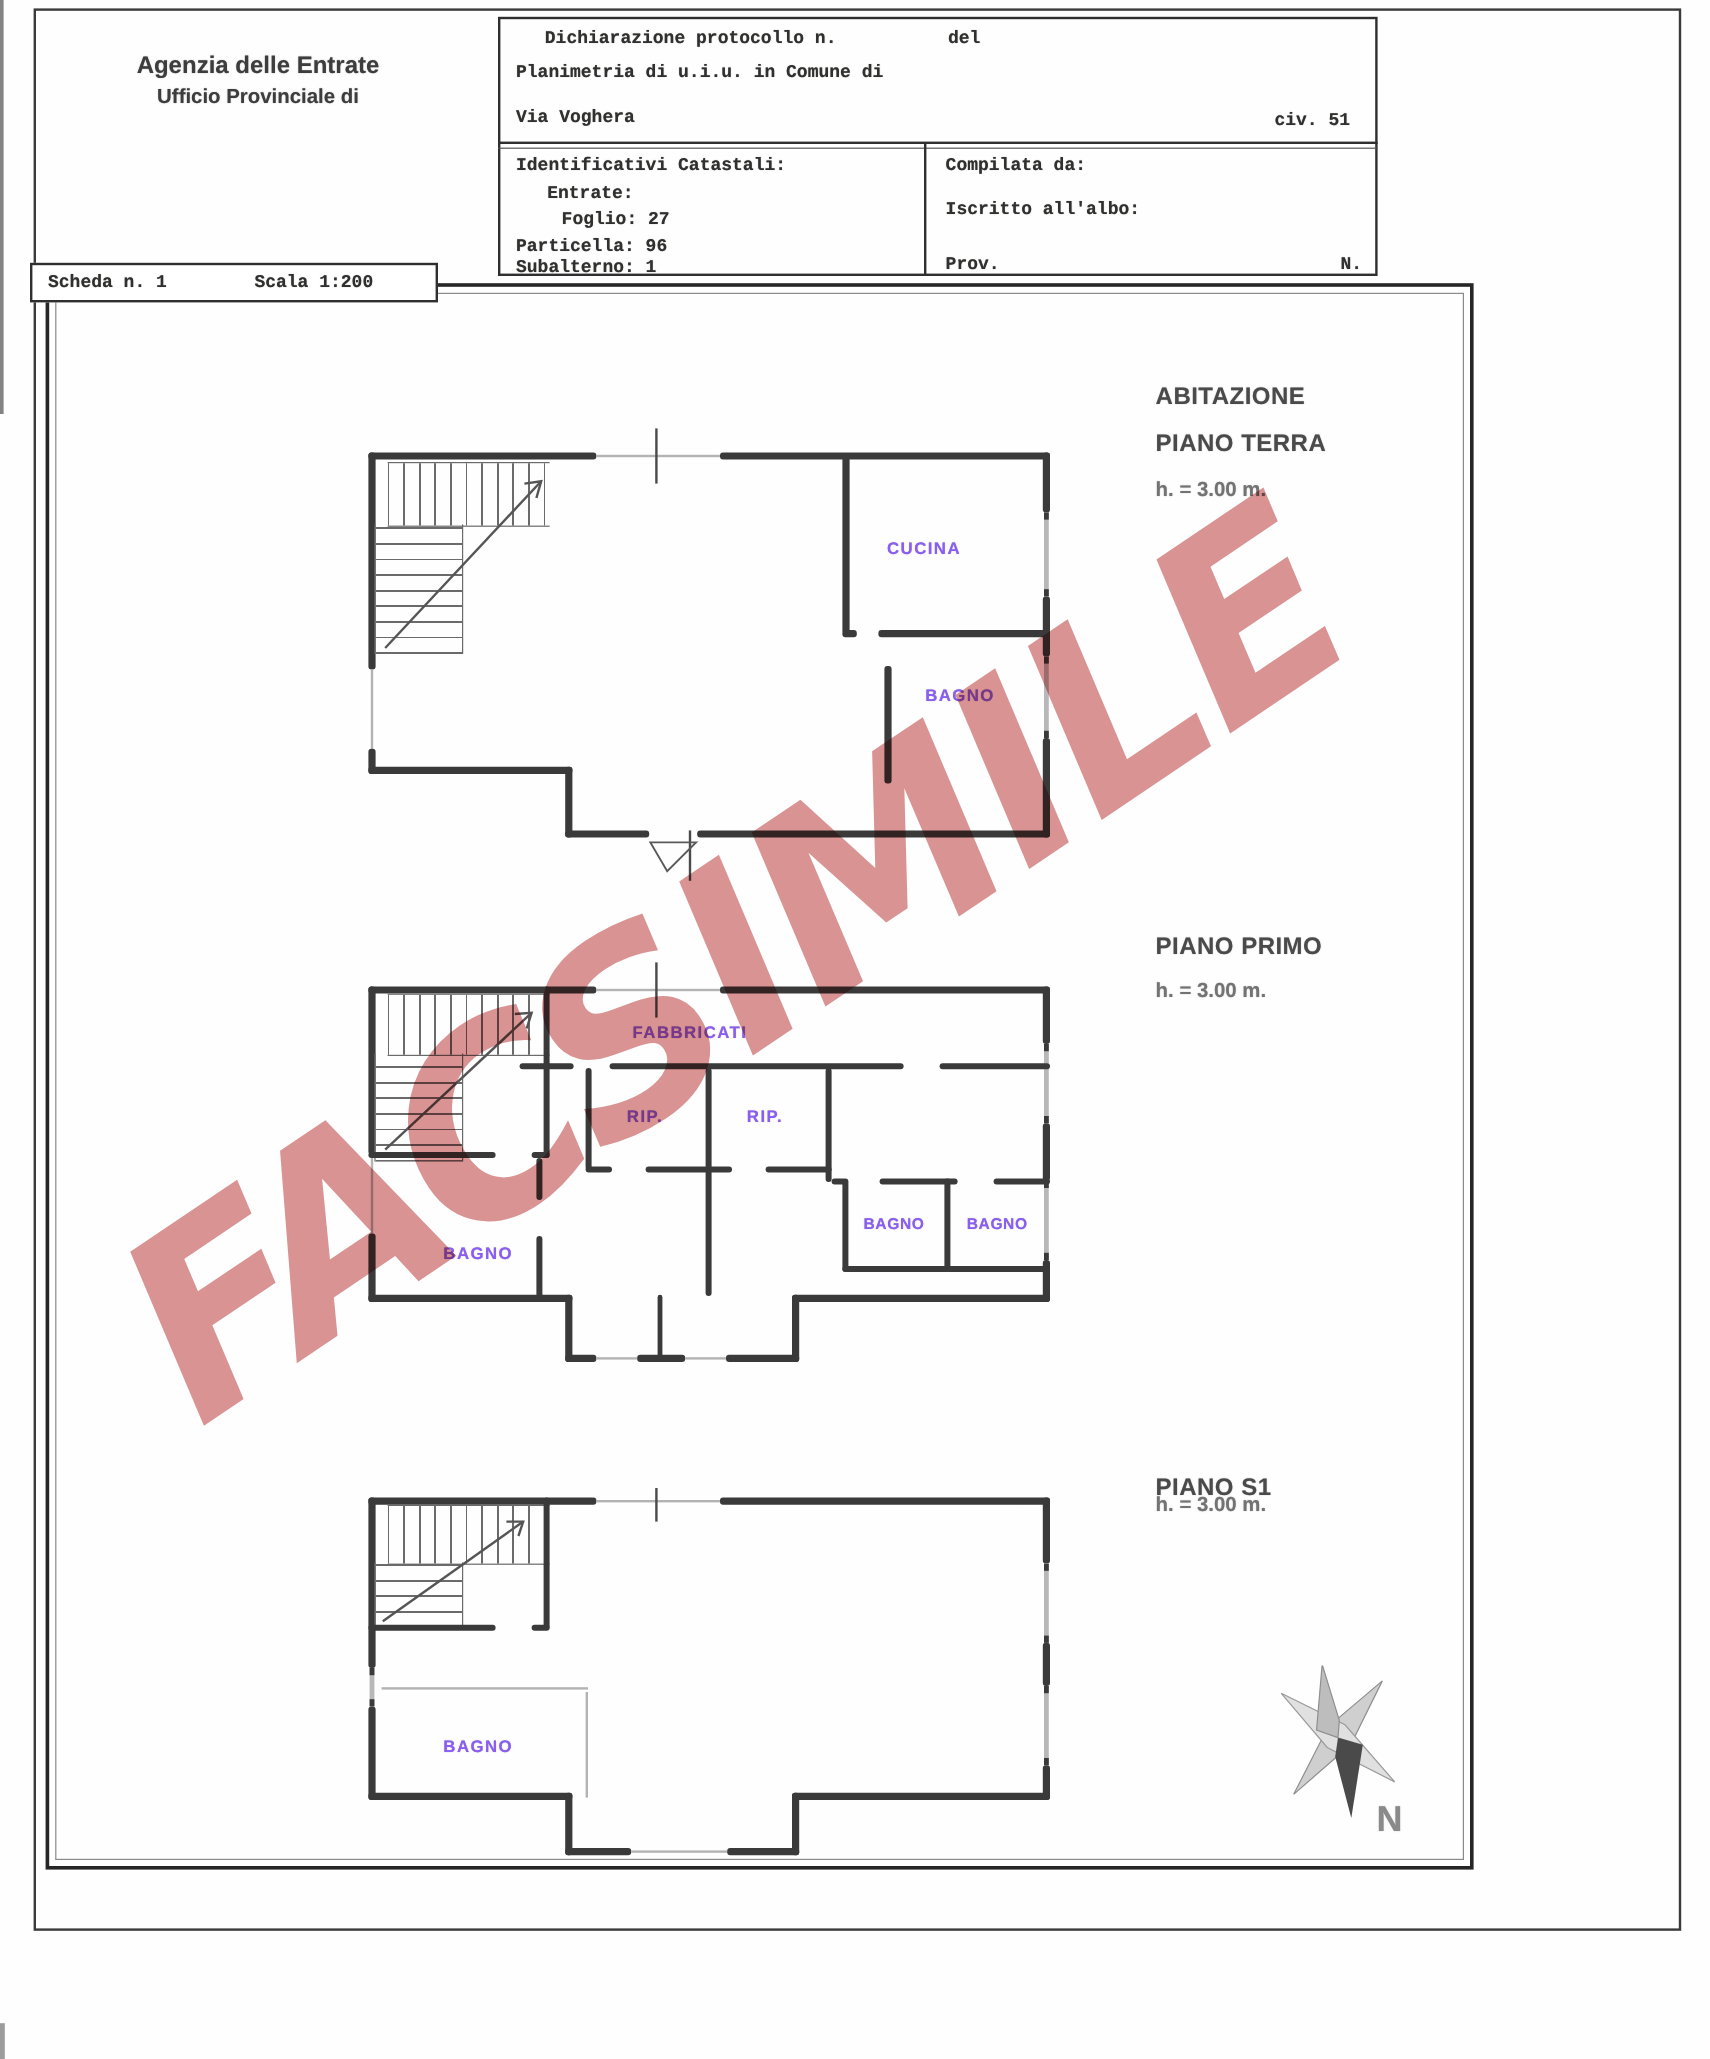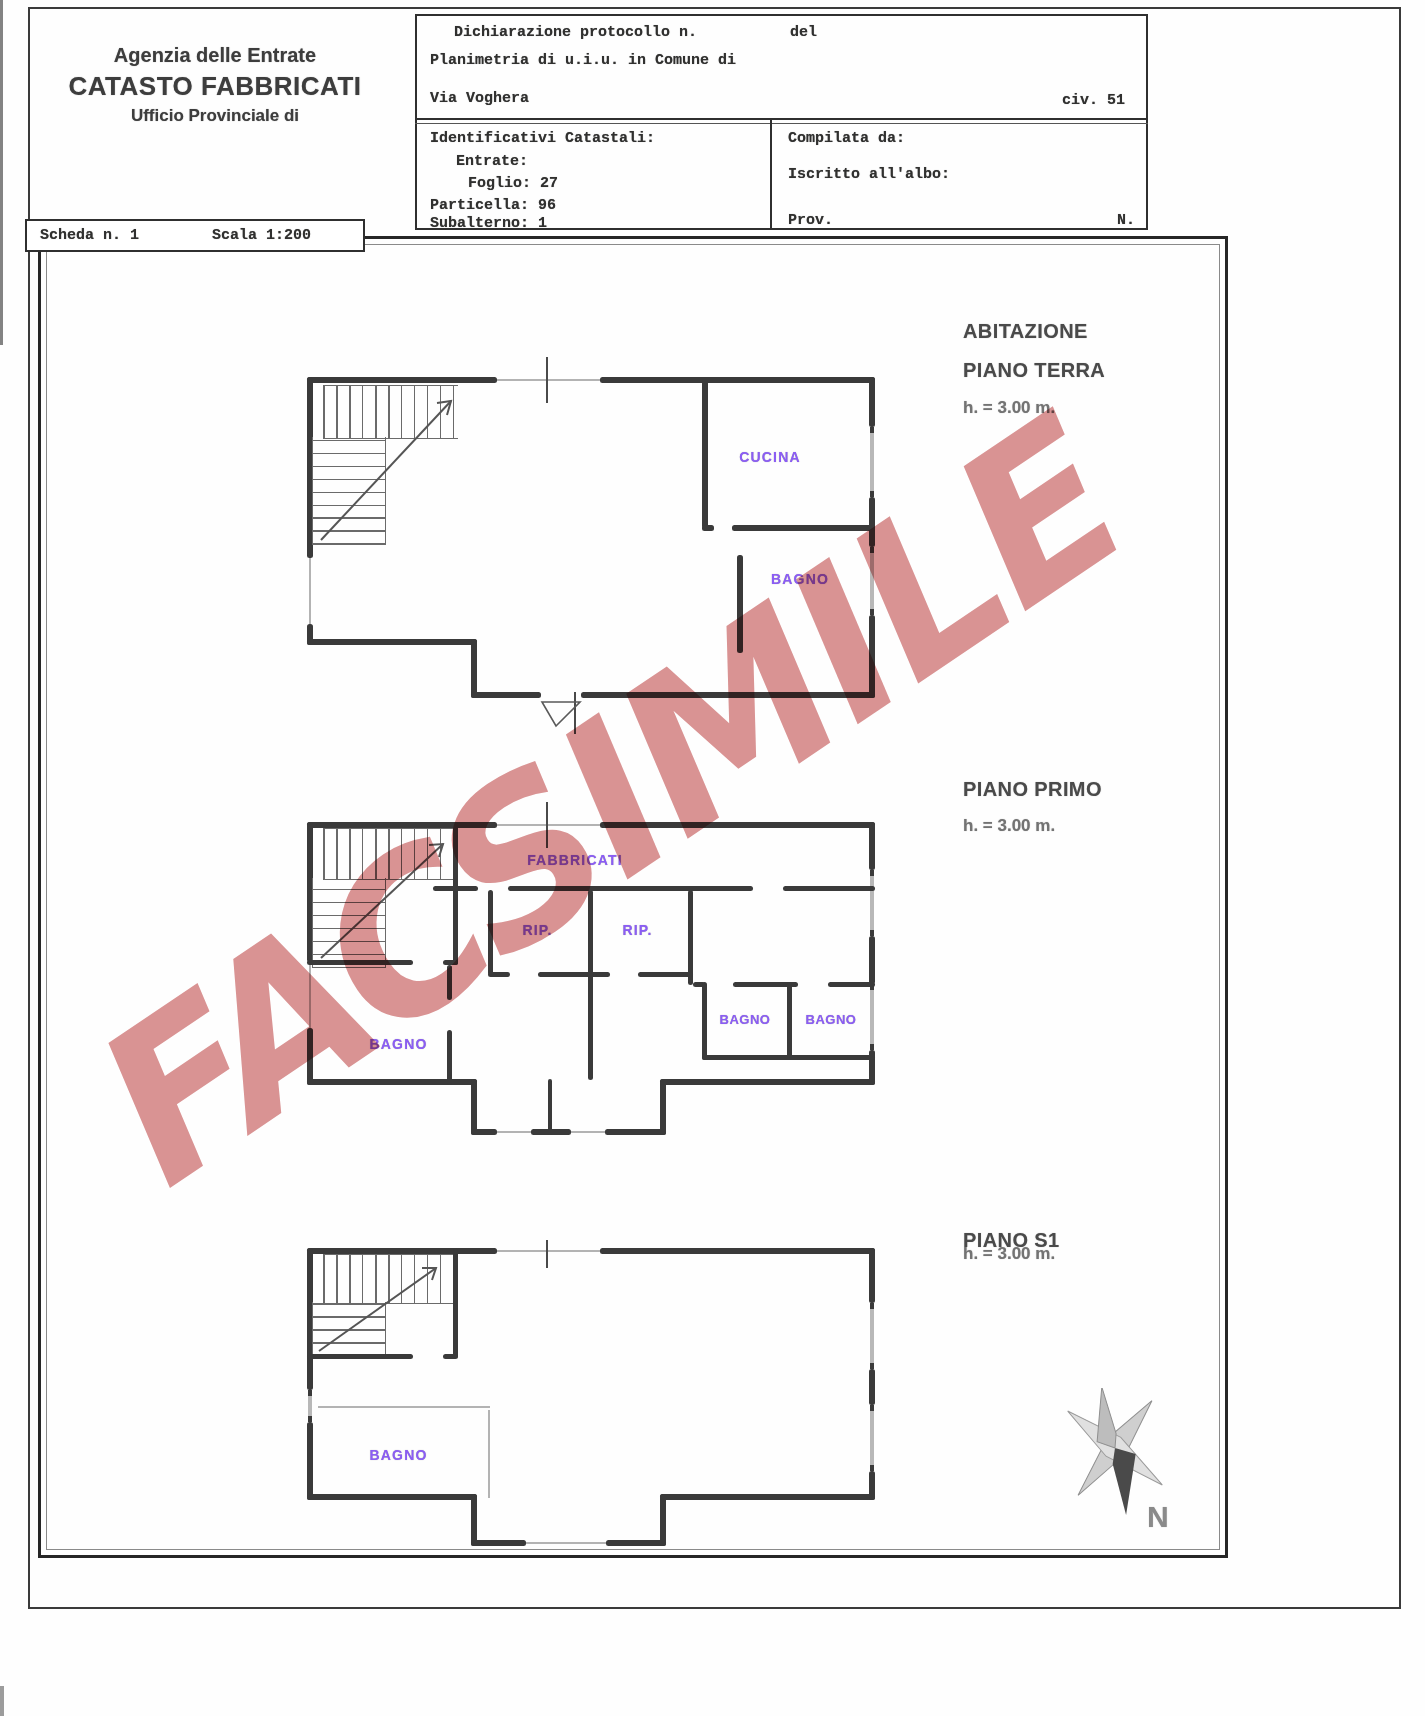--- a/index.html
+++ b/index.html
@@ -41,21 +41,20 @@
 
 <div id="page">
 
   <div class="abs" style="left:0;top:0;width:3px;height:345px;background:#4e4e4e;opacity:.7"></div>
   <div class="abs" style="left:0;top:1686px;width:4px;height:30px;background:#5a5a5a;opacity:.6"></div>
 
   <div class="frame" style="left:28px;top:7px;width:1373px;height:1602px;border:2px solid #3a3a3a;"></div>
 
   <div class="agency">
     <div class="a1">Agenzia delle Entrate</div>
-    <div class="a2">CATASTO FABBRICATI</div>
     <div class="a3">Ufficio Provinciale di</div>
   </div>
 
   <div class="frame" style="left:415px;top:14px;width:733px;height:216px;border:2px solid #2f2f2f;background:transparent;"></div>
   <div class="t" style="left:454px;top:24px;">Dichiarazione protocollo n.</div>
   <div class="t" style="left:790px;top:24px;">del</div>
   <div class="t" style="left:430px;top:52px;">Planimetria di u.i.u. in Comune di</div>
   <div class="t" style="left:430px;top:90px;">Via Voghera</div>
   <div class="t" style="left:1040px;top:92px;width:85px;text-align:right;">civ. 51</div>
   <div class="abs" style="left:415px;top:118px;width:733px;height:2px;background:#2f2f2f;"></div>

